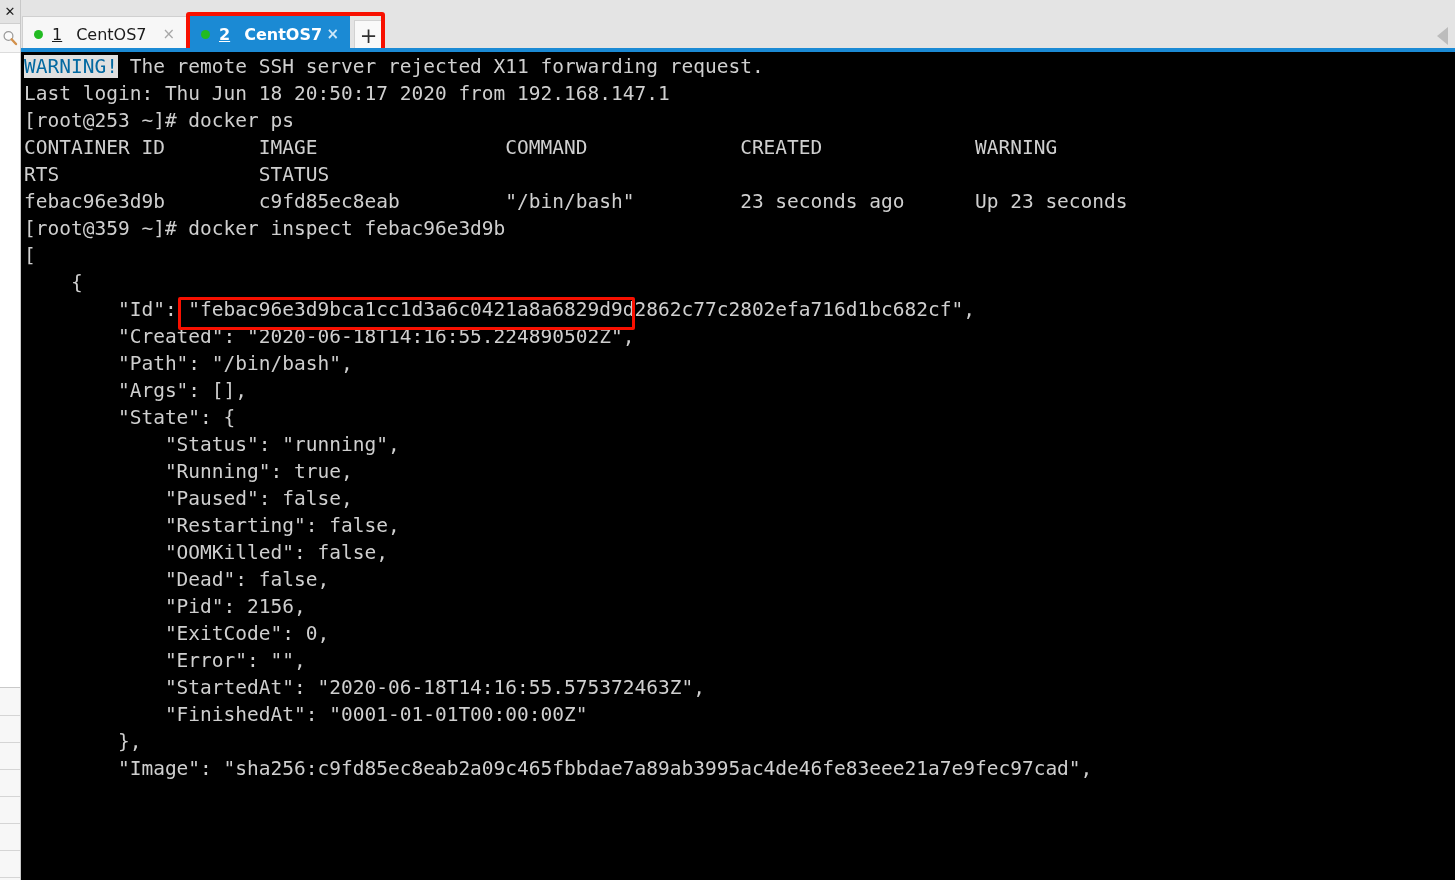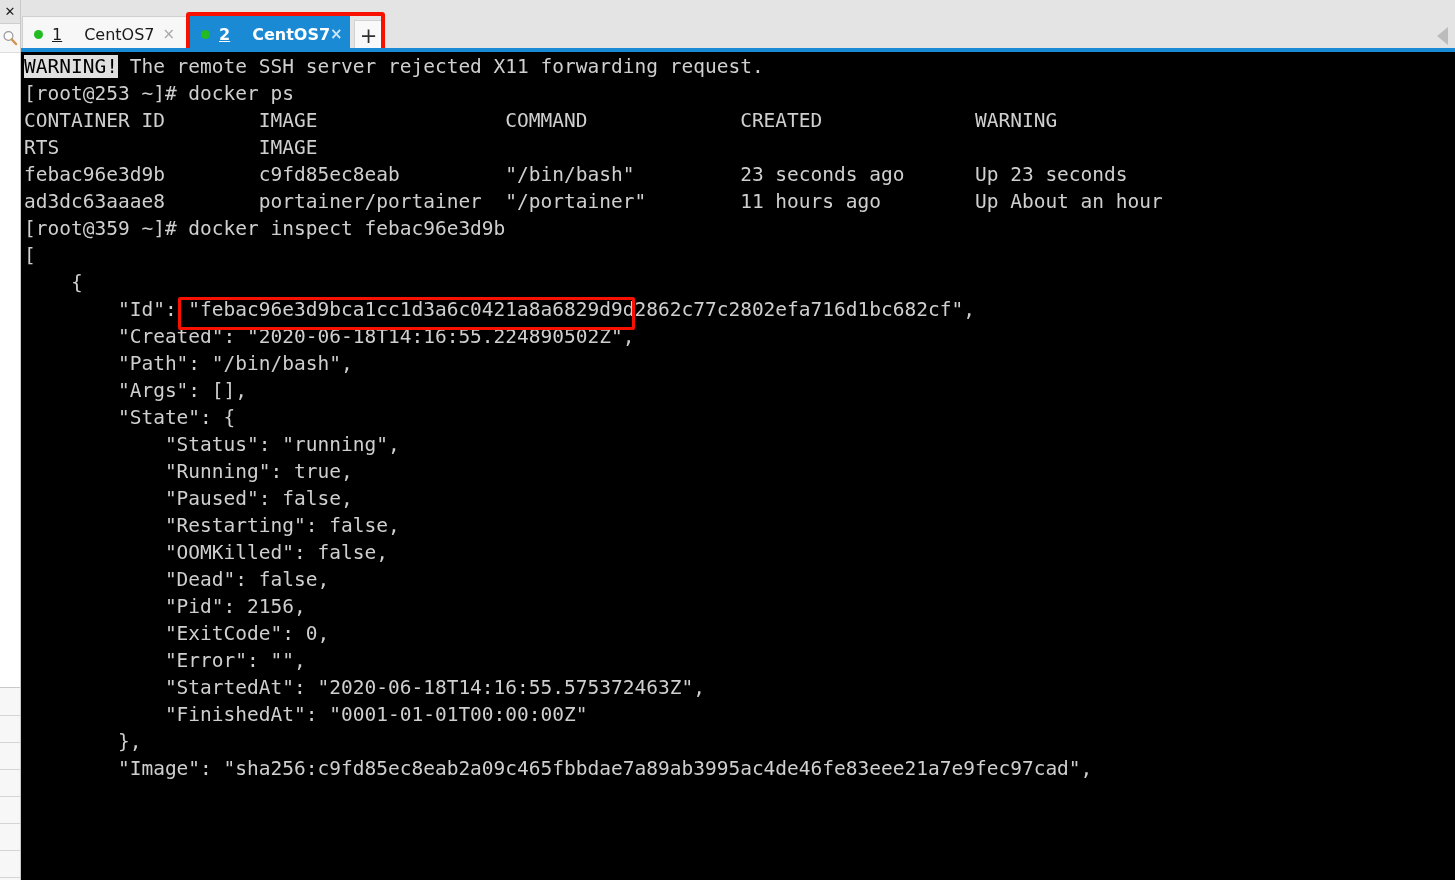--- a/index.html
+++ b/index.html
@@ -102,21 +102,21 @@
     width: 9px; height: 9px;
     border-radius: 50%;
     background: #22bb22;
     margin-left: 11px;
     flex: 0 0 auto;
   }
   .tab-num {
     margin-left: 9px;
     text-decoration: underline;
   }
-  .tab-label { margin-left: 22px; }
+  .tab-label { margin-left: 14px; }
   .tab-close {
     margin-left: auto;
     margin-right: 11px;
     font-size: 15px;
     color: #a8a8a8;
     line-height: 1;
   }
   .tab-active .tab-close { color: #cde7f8; }
   .tab-plus {
     position: absolute;
@@ -174,21 +174,21 @@
     height: 27px;
     line-height: 27px;
     font-family: "DejaVu Sans Mono", monospace;
     font-size: 19.5px;
     letter-spacing: 0px;
     color: #cfcfcf;
     white-space: pre;
   }
   .inv {
     background: #e0e0e0;
-    color: #000000;
+    color: #0369a1;
   }
   #cmd-highlight {
     position: absolute;
     left: 178px; top: 297px;
     width: 457px; height: 33px;
     border: 3px solid #f81000;
     border-radius: 2px;
     box-sizing: border-box;
     pointer-events: none;
   }
@@ -244,25 +244,25 @@
   </div>
 
   <div id="tab-highlight"></div>
   <div id="tabbar-underline"></div>
 
   <div id="terminal">
     <div id="term-inner">
 
       <div class="line"><span class="inv">WARNING!</span><span> The remote SSH server rejected X11 forwarding request.</span></div>
 
+      <div class="line">Last login: Thu Jun 18 20:50:17 2020 from 192.168.147.1</div>
       <div class="line">[root@253 ~]# docker ps</div>
       <div class="line">CONTAINER ID        IMAGE                COMMAND             CREATED             WARNING</div>
-      <div class="line">RTS                 IMAGE</div>
+      <div class="line">RTS                 STATUS</div>
       <div class="line">febac96e3d9b        c9fd85ec8eab         "/bin/bash"         23 seconds ago      Up 23 seconds</div>
-      <div class="line">ad3dc63aaae8        portainer/portainer  "/portainer"        11 hours ago        Up About an hour</div>
       <div class="line">[root@359 ~]# docker inspect febac96e3d9b</div>
       <div class="line">[</div>
       <div class="line">    {</div>
       <div class="line">        "Id": "febac96e3d9bca1cc1d3a6c0421a8a6829d9d2862c77c2802efa716d1bc682cf",</div>
       <div class="line">        "Created": "2020-06-18T14:16:55.224890502Z",</div>
       <div class="line">        "Path": "/bin/bash",</div>
       <div class="line">        "Args": [],</div>
       <div class="line">        "State": {</div>
       <div class="line">            "Status": "running",</div>
       <div class="line">            "Running": true,</div>

